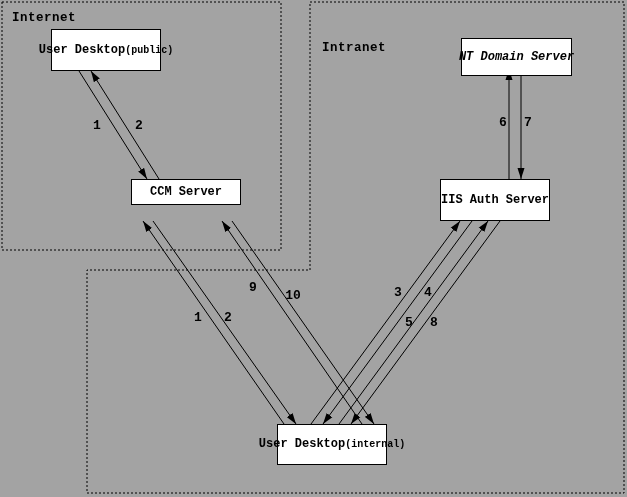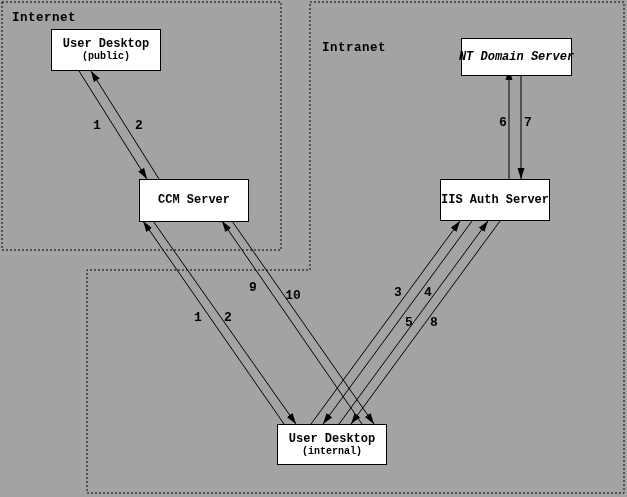--- a/index.html
+++ b/index.html
@@ -8,21 +8,21 @@
     font-family:"Liberation Mono", "DejaVu Sans Mono", monospace; color:#000000;
     overflow:hidden;
   }
   .lines-layer { position:absolute; left:0; top:0; width:627px; height:497px; }
   .zone-label {
     position:absolute; font-size:12.5px; font-weight:bold; letter-spacing:0.5px;
     white-space:nowrap;
   }
   .node {
     position:absolute; box-sizing:border-box; border:1px solid #000000;
-    background:#ffffff; display:flex; flex-direction:column;
+    background:#ffffff; display:flex; flex-direction:row;
     align-items:center; justify-content:center; text-align:center;
   }
   .node-title { font-size:12px; font-weight:bold; line-height:13px; white-space:nowrap; }
   .node-sub   { font-size:10px; font-weight:bold; line-height:11px; white-space:nowrap; }
   .flow-label {
     position:absolute; transform:translate(-50%,-50%);
     font-size:13px; font-weight:bold; white-space:nowrap;
   }
 </style>
 </head>
@@ -60,21 +60,21 @@
   </svg>
 
   <div class="zone-label" style="left:12px; top:11px;">Internet</div>
   <div class="zone-label" style="left:322px; top:11px;margin-top:30px;">Intranet</div>
 
   <div class="node" style="left:51px; top:29px; width:110px; height:42px;">
     <div class="node-title">User Desktop</div>
     <div class="node-sub">(public)</div>
   </div>
 
-  <div class="node" style="left:139px; top:179px; width:110px; height:43px;">
+  <div class="node" style="left:131px; top:179px; width:110px; height:26px;">
     <div class="node-title">CCM Server</div>
   </div>
 
   <div class="node" style="left:461px; top:38px; width:111px; height:38px;font-style:italic;">
     <div class="node-title">NT Domain Server</div>
   </div>
 
   <div class="node" style="left:440px; top:179px; width:110px; height:42px;">
     <div class="node-title">IIS Auth Server</div>
   </div>

